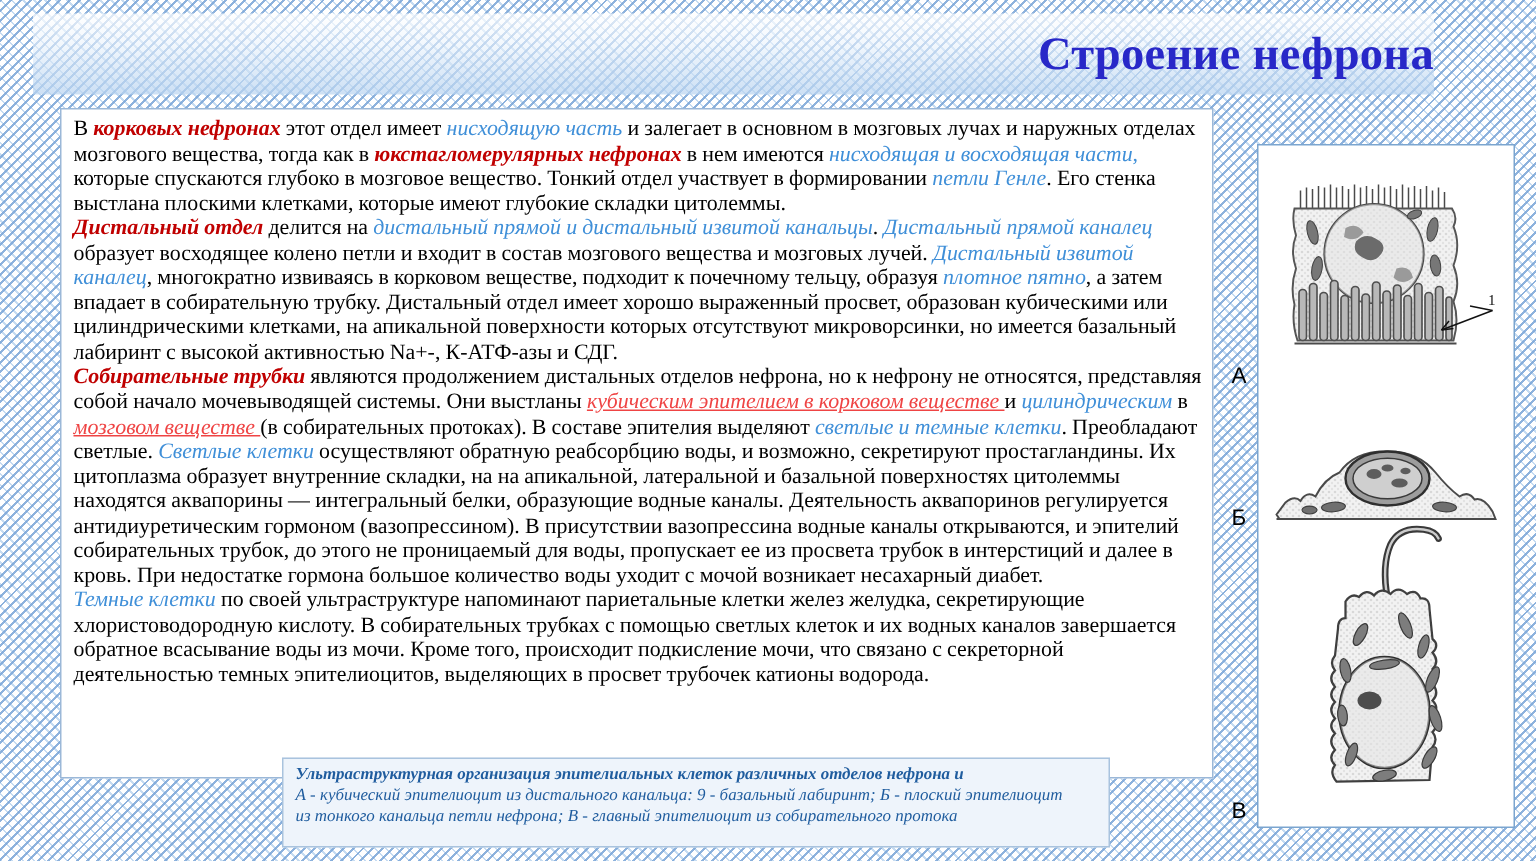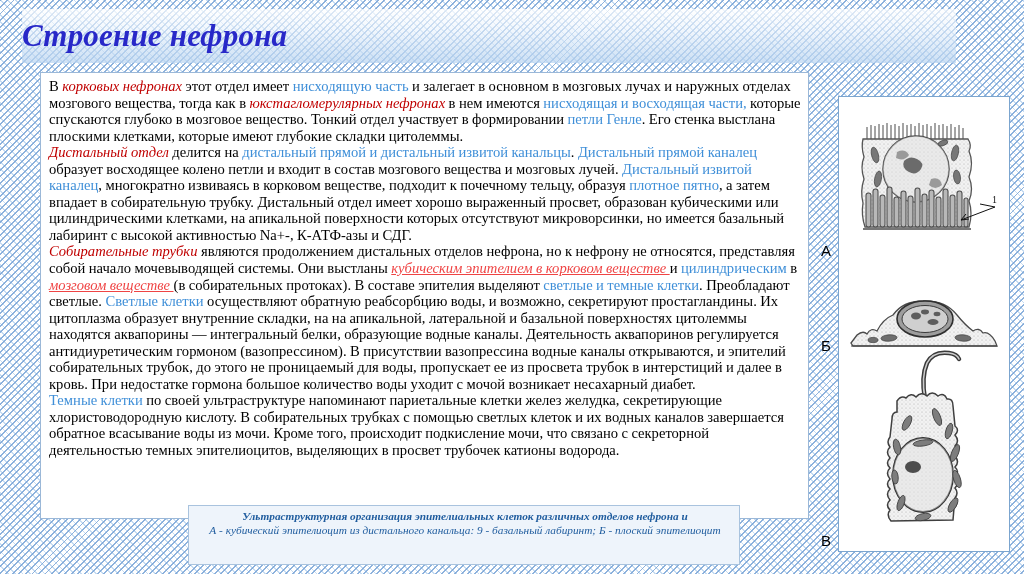--- a/index.html
+++ b/index.html
@@ -36,23 +36,22 @@
     left: 22px;
     top: 9px;
     width: 934px;
     height: 54px;
     background: linear-gradient(to bottom,
         rgba(255,255,255,0.72) 0%,
         rgba(233,242,252,0.60) 38%,
         rgba(185,212,240,0.72) 100%);
     display: flex;
     align-items: center;
-    justify-content: flex-start;
-    box-sizing: border-box;
-    font-style: italic;
+    justify-content: flex-end;
+    box-sizing: border-box;
   }
   #title-text {
     font-family: "Liberation Serif", serif;
     font-size: 31px;
     font-weight: bold;
     color: #2828c8;
     letter-spacing: 0.2px;
     white-space: nowrap;
   }
 
@@ -70,38 +69,37 @@
     overflow: hidden;
   }
   #body-text {
     font-family: "Liberation Serif", serif;
     font-size: 14.6px;
     line-height: 16.55px;
     color: #000000;
     text-align: left;
     word-spacing: -0.2px;
   }
-  #body-text .r { color: #c00000; font-style: italic; font-weight: normal; }
-  #body-text .b { color: #3f8fd8; }
+  #body-text .r { color: #c00000; font-style: italic; font-weight: bold; }
+  #body-text .b { color: #3f8fd8; font-style: italic; }
   #body-text .bu { color: #ef4444; font-style: italic; text-decoration: underline; }
   #body-text p { margin: 0; }
 
   
   #caption-box {
     position: absolute;
     left: 188px;
     top: 505px;
     width: 552px;
     height: 60px;
     background: #eef4fb;
     border: 1px solid #a9c3de;
     box-sizing: border-box;
     padding: 4px 6px 2px 8px;
     overflow: hidden;
-    text-align: center;
   }
   #caption-box .cap {
     font-family: "Liberation Serif", serif;
     font-style: italic;
     font-weight: bold;
     font-size: 11.3px;
     line-height: 13px;
     color: #1f5c9e;
     margin: 0;
   }
@@ -157,20 +155,21 @@
     <p>В <span class="r">корковых нефронах</span> этот отдел имеет <span class="b">нисходящую часть</span> и залегает в основном в мозговых лучах и наружных отделах мозгового вещества, тогда как в <span class="r">юкстагломерулярных нефронах</span> в нем имеются <span class="b">нисходящая и восходящая части,</span> которые спускаются глубоко в мозговое вещество. Тонкий отдел участвует в формировании <span class="b">петли Генле</span>. Его стенка выстлана плоскими клетками, которые имеют глубокие складки цитолеммы.</p>
     <p><span class="r">Дистальный отдел</span> делится на <span class="b">дистальный прямой и дистальный извитой канальцы</span>. <span class="b">Дистальный прямой каналец</span> образует восходящее колено петли и входит в состав мозгового вещества и мозговых лучей. <span class="b">Дистальный извитой каналец</span>, многократно извиваясь в корковом веществе, подходит к почечному тельцу, образуя <span class="b">плотное пятно</span>, а затем впадает в собирательную трубку. Дистальный отдел имеет хорошо выраженный просвет, образован кубическими или цилиндрическими клетками, на апикальной поверхности которых отсутствуют микроворсинки, но имеется базальный лабиринт с высокой активностью Na+-, К-АТФ-азы и СДГ.</p>
     <p><span class="r">Собирательные трубки</span> являются продолжением дистальных отделов нефрона, но к нефрону не относятся, представляя собой начало мочевыводящей системы. Они выстланы <span class="bu">кубическим эпителием в корковом веществе </span>и <span class="b">цилиндрическим</span> в <span class="bu">мозговом веществе </span>(в собирательных протоках). В составе эпителия выделяют <span class="b">светлые и темные клетки</span>. Преобладают светлые. <span class="b">Светлые клетки</span> осуществляют обратную реабсорбцию воды, и возможно, секретируют простагландины. Их цитоплазма образует внутренние складки, на на апикальной, латеральной и базальной поверхностях цитолеммы находятся аквапорины — интегральный белки, образующие водные каналы. Деятельность аквапоринов регулируется антидиуретическим гормоном (вазопрессином). В присутствии вазопрессина водные каналы открываются, и эпителий собирательных трубок, до этого не проницаемый для воды, пропускает ее из просвета трубок в интерстиций и далее в кровь. При недостатке гормона большое количество воды уходит с мочой возникает несахарный диабет.</p>
     <p><span class="b">Темные клетки</span> по своей ультраструктуре напоминают париетальные клетки желез желудка, секретирующие хлористоводородную кислоту. В собирательных трубках с помощью светлых клеток и их водных каналов завершается обратное всасывание воды из мочи. Кроме того, происходит подкисление мочи, что связано с секреторной деятельностью темных эпителиоцитов, выделяющих в просвет трубочек катионы водорода.</p>
   </div>
 </div>
 
 <div id="caption-box">
   <p class="cap">Ультраструктурная организация эпителиальных клеток различных отделов нефрона и</p>
   <p class="cap2">А - кубический эпителиоцит из дистального канальца:  9 - базальный лабиринт;  Б - плоский эпителиоцит</p>
+  <p class="cap2">из тонкого канальца петли нефрона;  В - главный эпителиоцит из собирательного протока</p>
 </div>
 
 <div class="fig-label" id="label-a">А</div>
 <div class="fig-label" id="label-b">Б</div>
 <div class="fig-label" id="label-v">В</div>
 
 <div id="figure-panel">
 
   <svg class="cell-svg" id="fig-a" width="156" height="168" viewBox="0 0 156 168">
     <defs>

